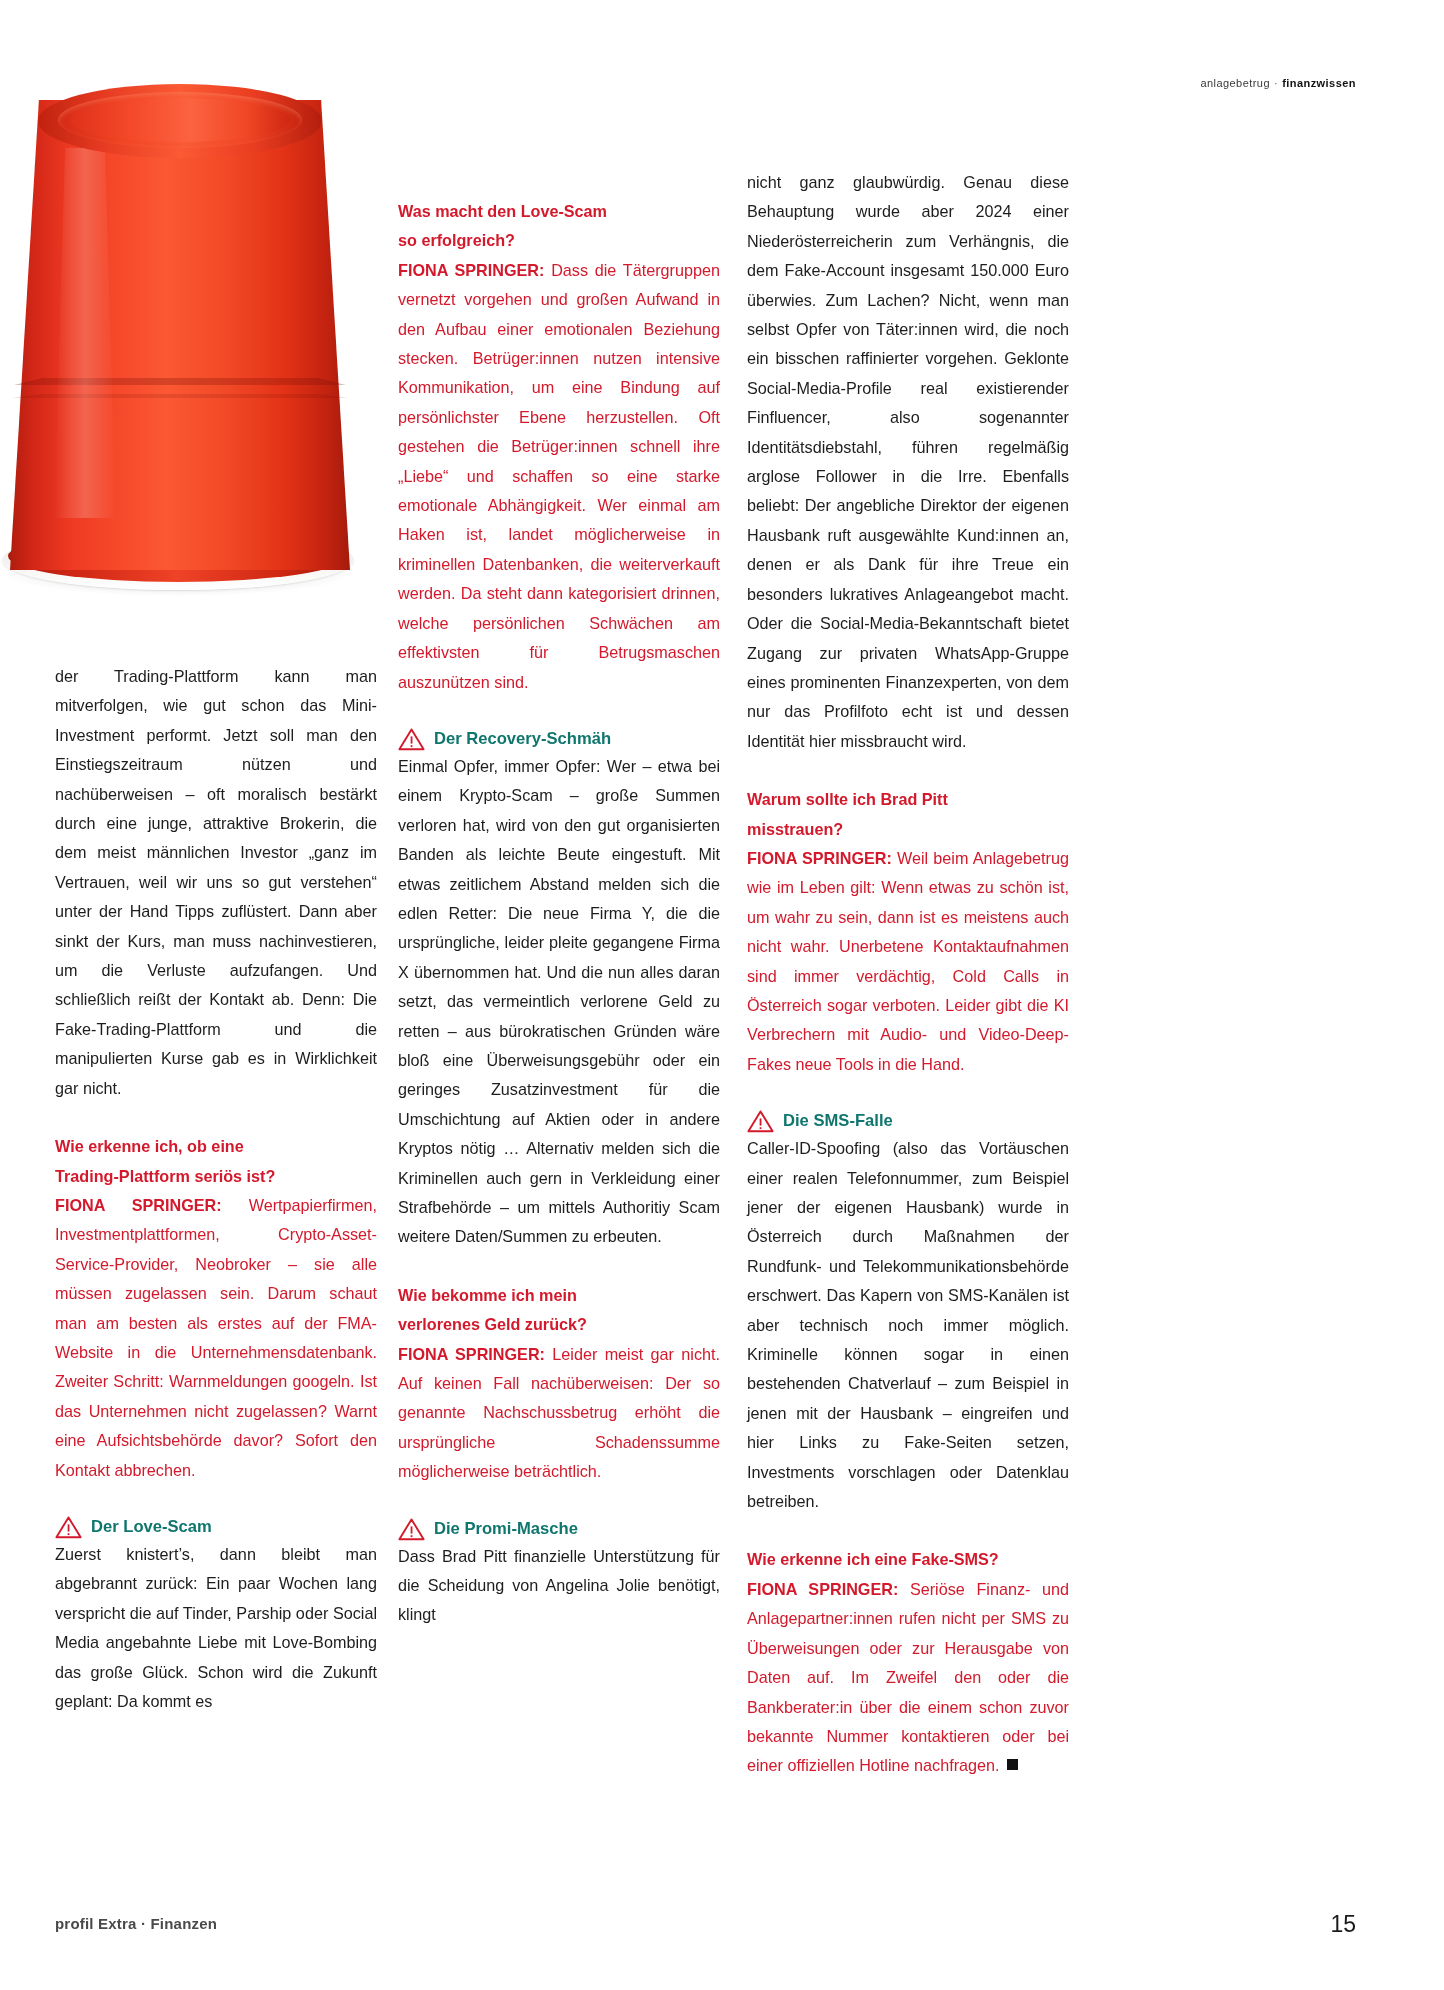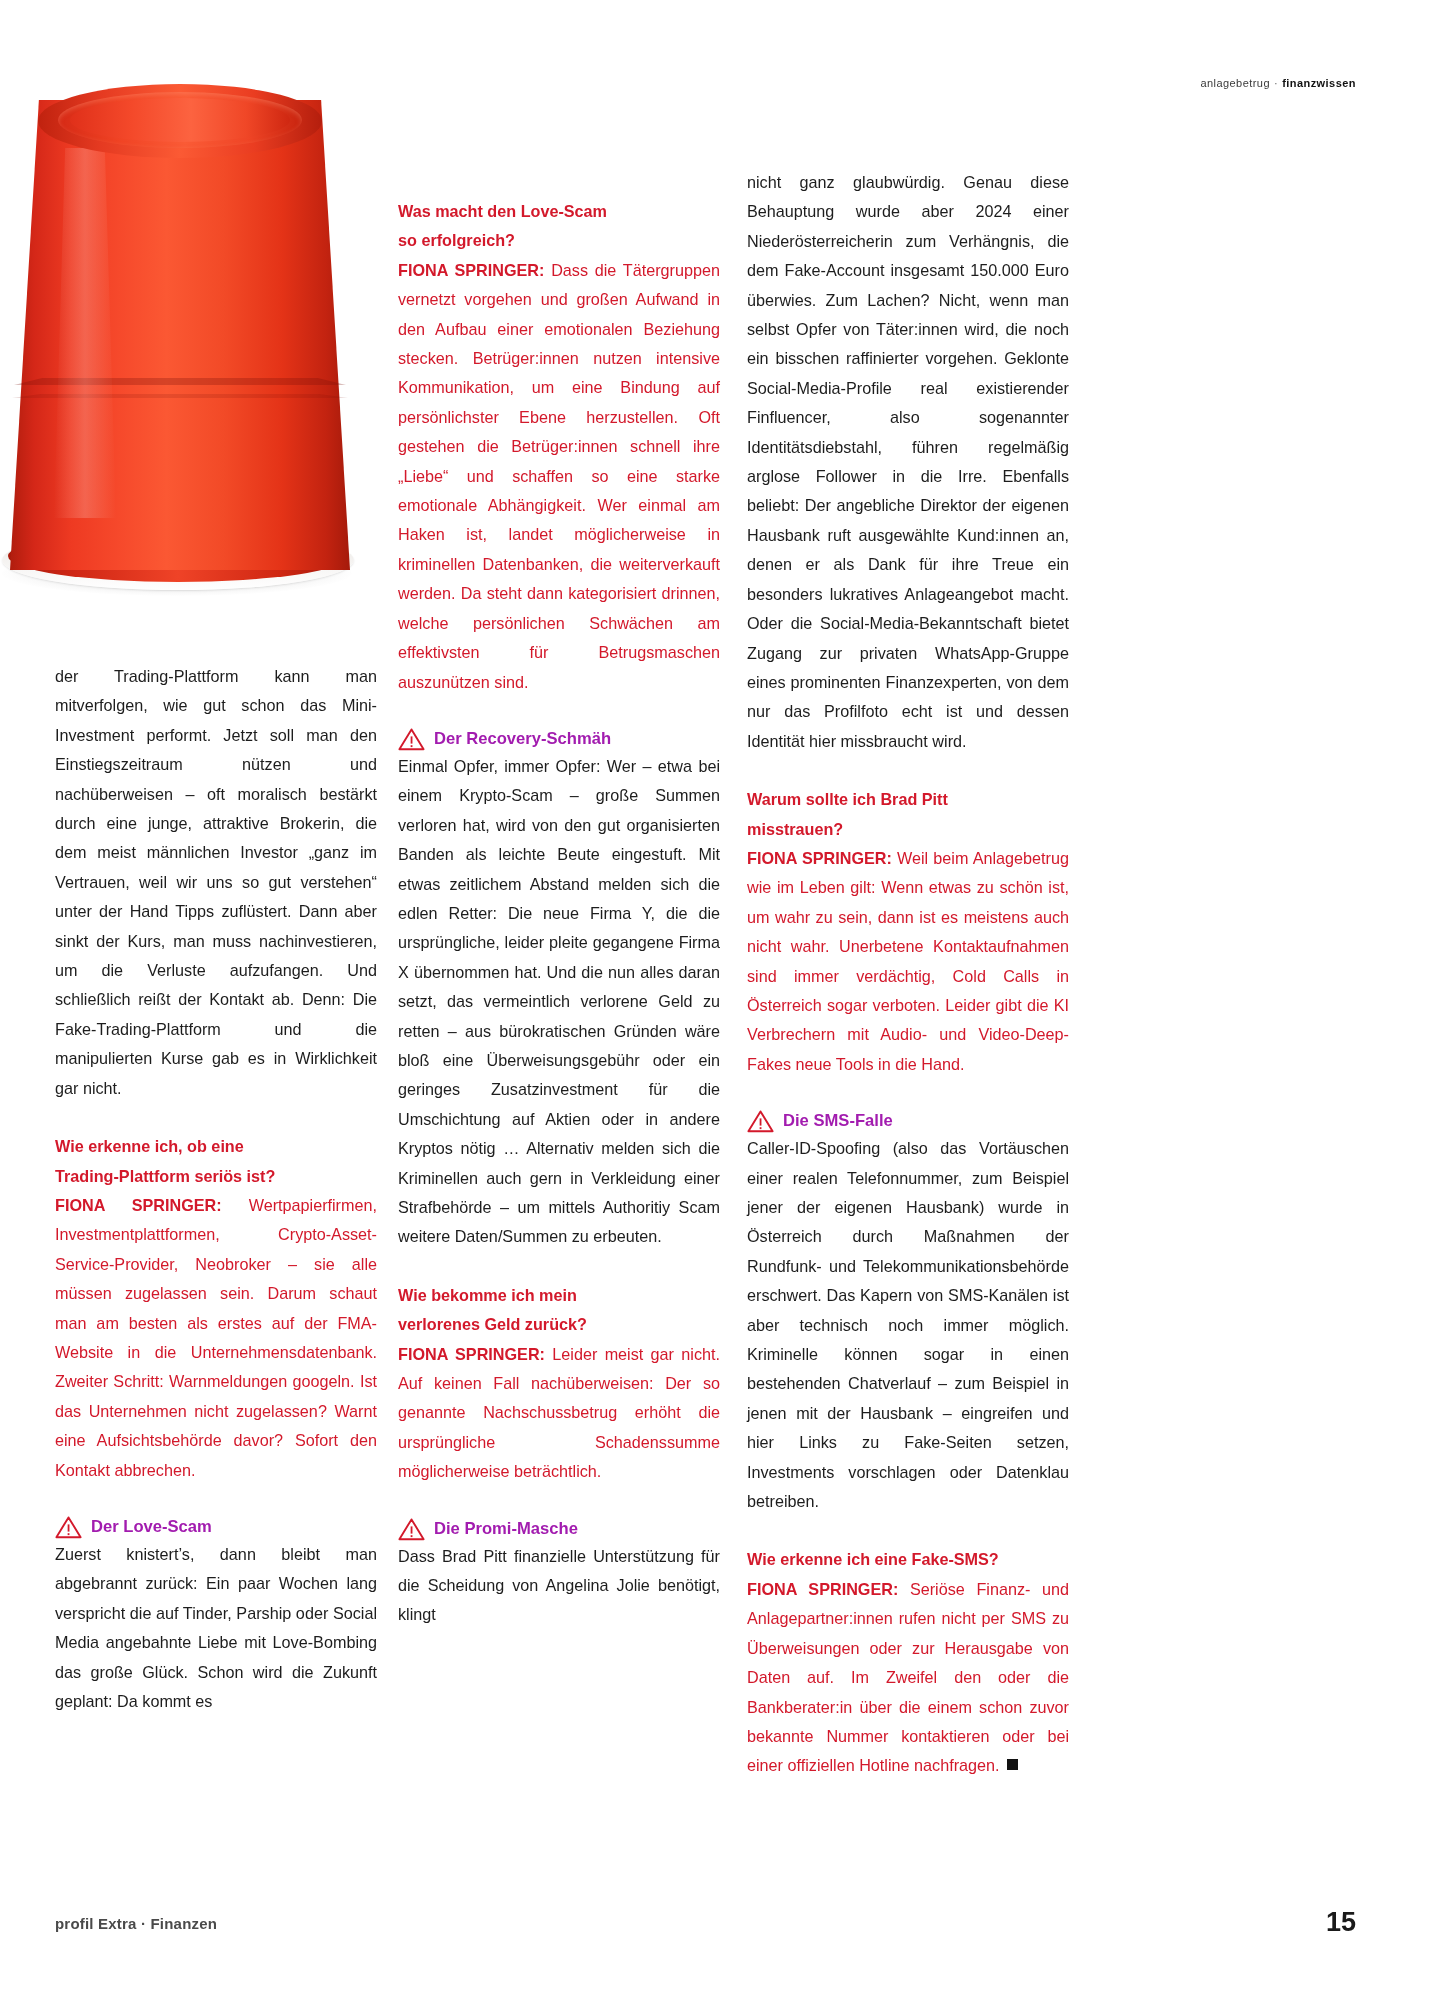--- a/index.html
+++ b/index.html
@@ -183,21 +183,21 @@
   .qa-speaker { font-weight: 700; }
 
   
   .warn-head {
     display: flex;
     align-items: center;
     gap: 9px;
     margin: 30px 0 1px 0;
     font-weight: 700;
     font-size: 16.6px;
-    color: #a21caf;
+    color: #0f766e;
     line-height: 22px;
   }
   .warn-icon {
     flex: 0 0 auto;
     width: 27px;
     height: 24px;
     display: block;
   }
   .warn-body { margin-top: 2px; }
 
@@ -217,22 +217,22 @@
     bottom: 58px;
     font-size: 15px;
     color: #4a4a4a;
     letter-spacing: 0.2px;
     font-weight: bold;
   }
   .footer-page {
     position: absolute;
     right: 88px;
     bottom: 52px;
-    font-size: 27px;
-    font-weight: 700;
+    font-size: 23px;
+    font-weight: 400;
     color: #1a1a1a;
   }
 </style>
 </head>
 <body>
 
 <div class="page">
 
   <div class="running-head">
     <span>anlagebetrug</span><span class="rh-sep">·</span><span class="rh-bold">finanzwissen</span>

